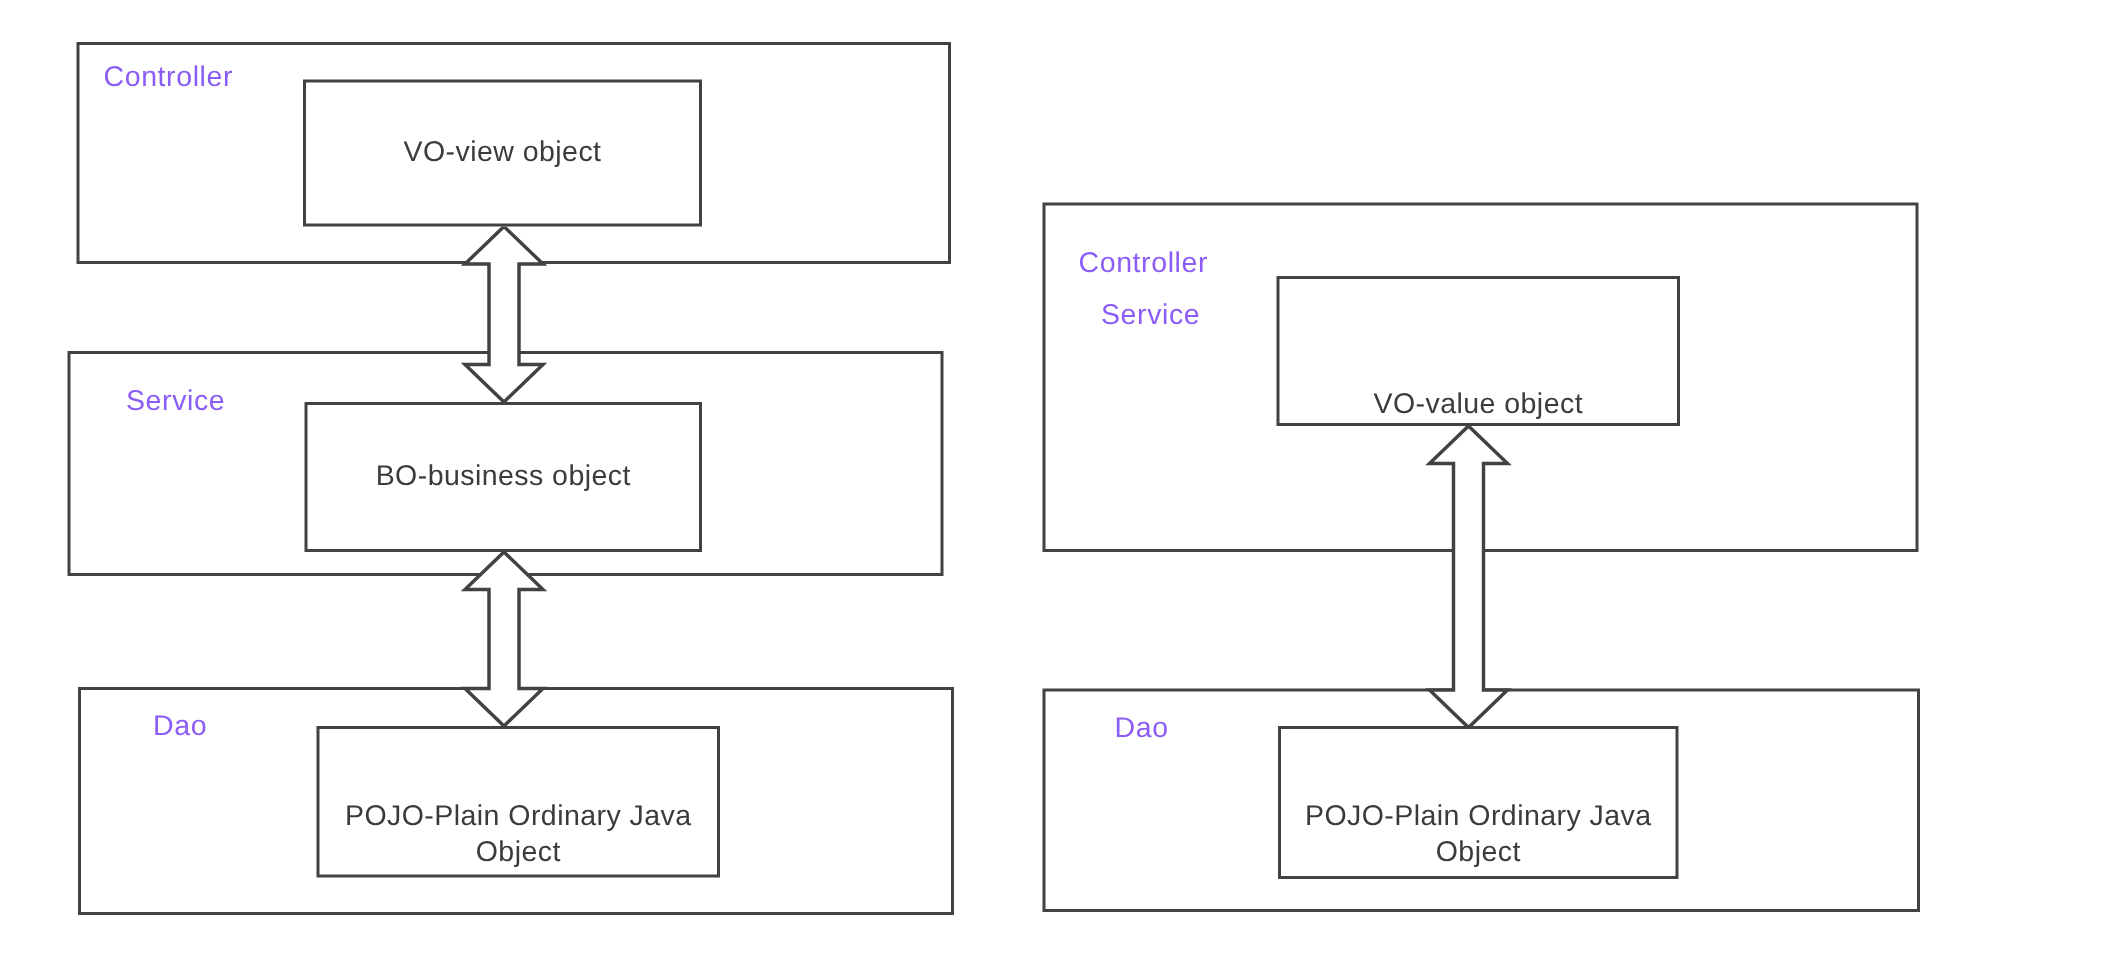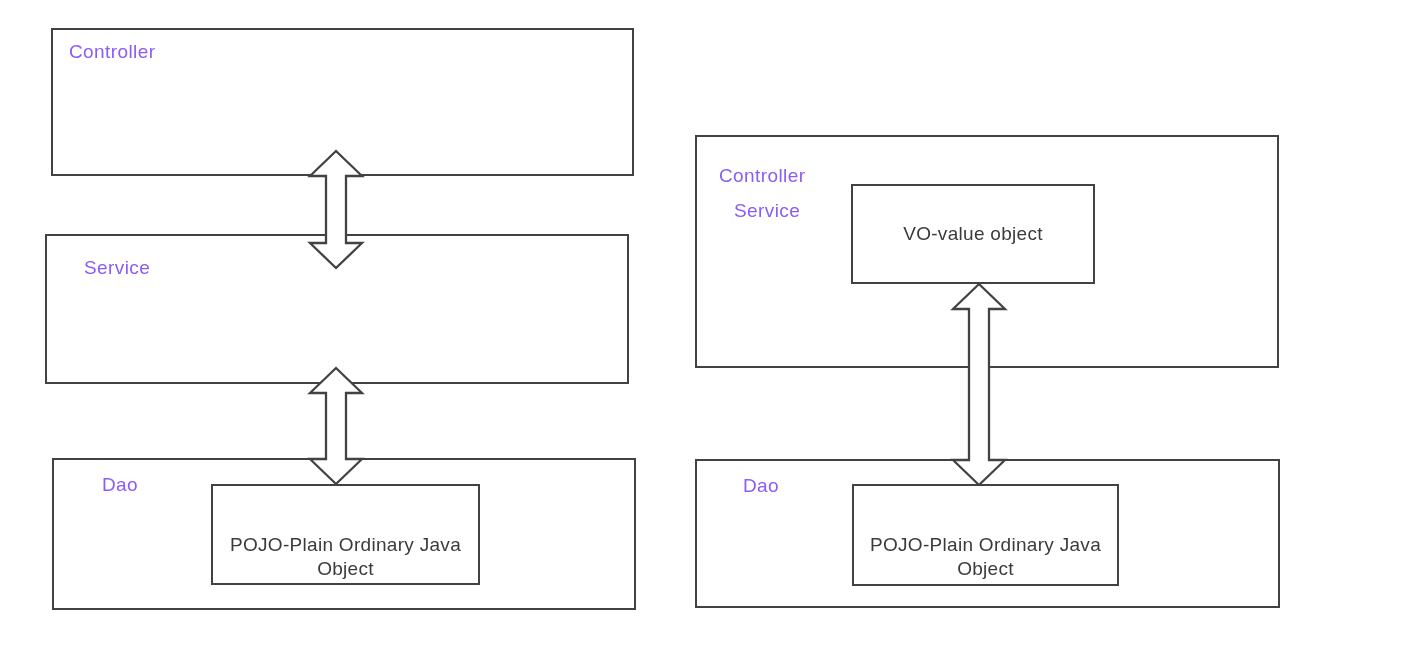--- a/index.html
+++ b/index.html
@@ -69,21 +69,21 @@
   .lbl-ctrl-l  { left: 69px;  top: 41px;  }
   .lbl-svc-l   { left: 84px;  top: 257px; }
   .lbl-dao-l   { left: 102px; top: 474px; }
   .lbl-ctrl-r  { left: 719px; top: 165px; }
   .lbl-svc-r   { left: 734px; top: 200px; }
   .lbl-dao-r   { left: 743px; top: 475px; }
   
   .vo-view  { left: 202px; top: 53px;  width: 266px; height: 98px;  }
   .bo       { left: 203px; top: 268px; width: 265px; height: 100px; }
   .pojo-l   { left: 211px; top: 484px; width: 269px; height: 101px; }
-  .vo-value { left: 851px; top: 184px; width: 244px; height: 100px; }
+  .vo-value { left: 851px; top: 184px; width: 269px; height: 100px; align-items: flex-end; }
   .pojo-r   { left: 852px; top: 484px; width: 267px; height: 102px; }
 </style>
 </head>
 <body>
 
 <div class="canvas">
 
   <div class="layer l-controller"></div>
   <div class="layer l-service"></div>
   <div class="layer l-dao"></div>
@@ -96,20 +96,26 @@
     <polygon points="979,284 1005,309 989,309 989,460 1005,460 979,485 953,460 969,460 969,309 953,309" fill="#ffffff" stroke="#424242" stroke-width="2.3" stroke-linejoin="miter"></polygon>
   </svg>
 
   <span class="layer-label lbl-ctrl-l">Controller</span>
   <span class="layer-label lbl-svc-l">Service</span>
   <span class="layer-label lbl-dao-l">Dao</span>
   <span class="layer-label lbl-ctrl-r">Controller</span>
   <span class="layer-label lbl-svc-r">Service</span>
   <span class="layer-label lbl-dao-r">Dao</span>
 
+  <div class="node vo-view">
+    <span>VO-view object</span>
+  </div>
+  <div class="node bo">
+    <span>BO-business object</span>
+  </div>
   <div class="node pojo pojo-l">
     <span>POJO-Plain Ordinary Java Object</span>
   </div>
   <div class="node vo-value">
     <span>VO-value object</span>
   </div>
   <div class="node pojo pojo-r">
     <span>POJO-Plain Ordinary Java Object</span>
   </div>
 

